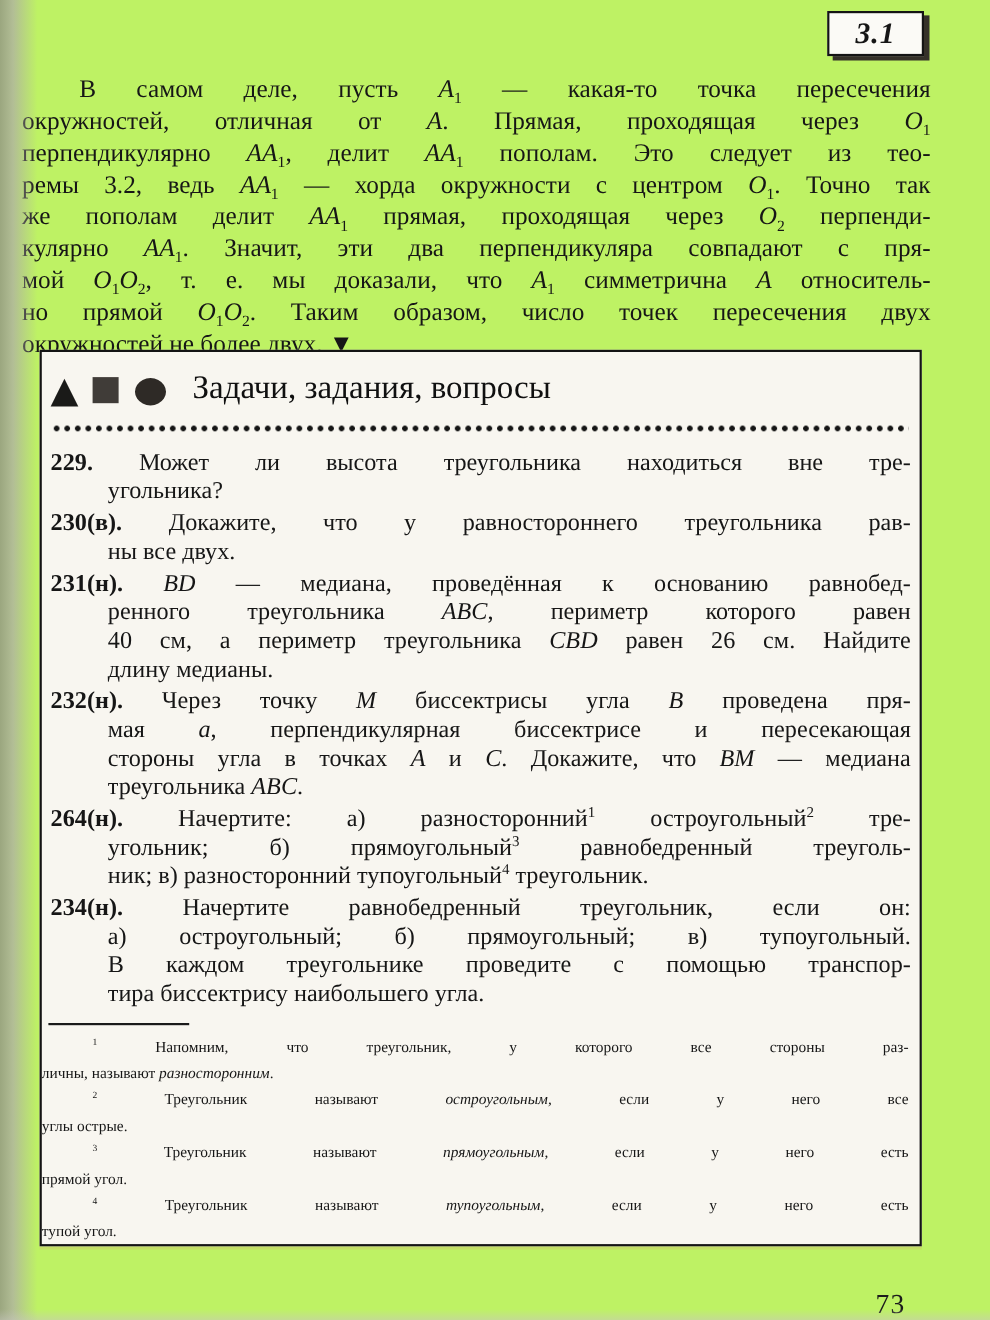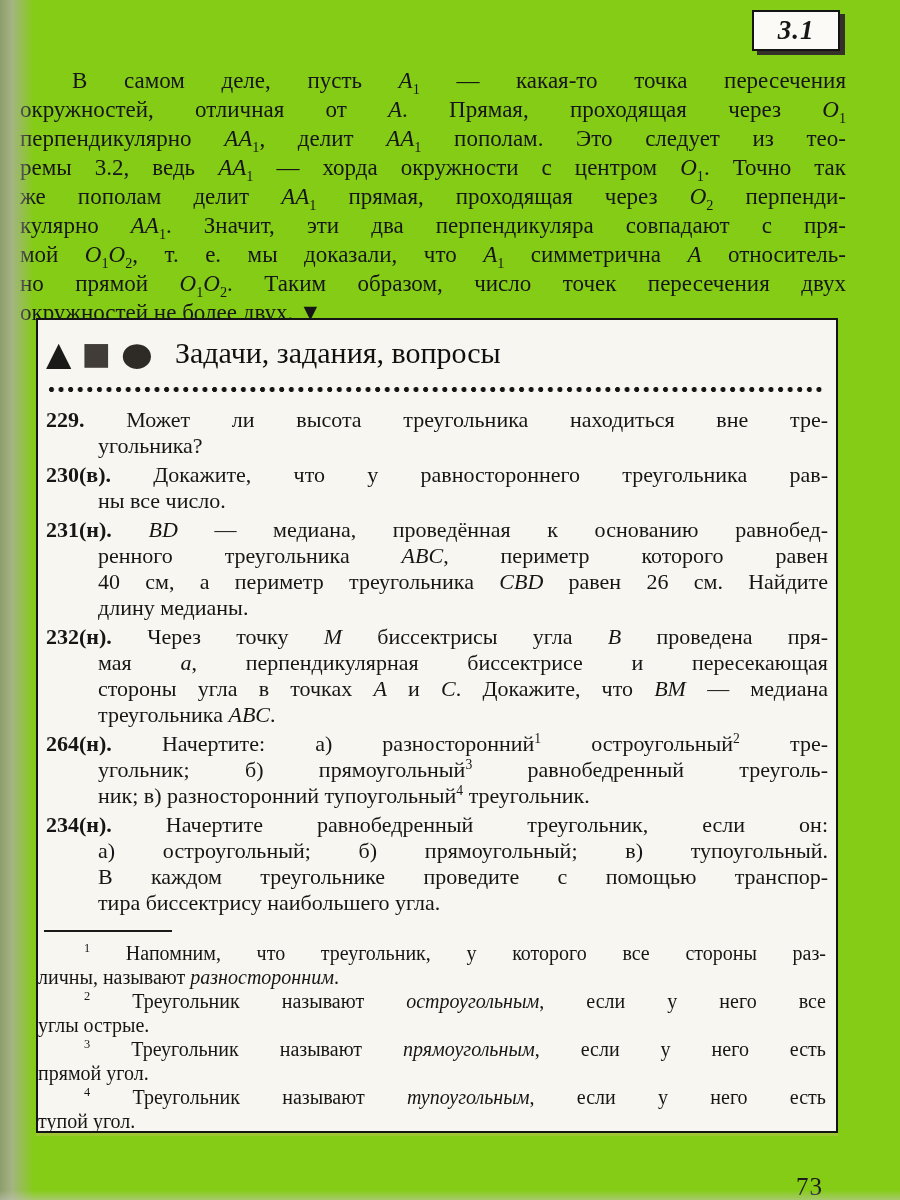--- a/index.html
+++ b/index.html
@@ -2,21 +2,21 @@
 <html><head>
 <meta charset="utf-8">
 <style>
   html,body{margin:0;padding:0;}
   body{
     width:900px;height:1200px;
     font-family:"Liberation Serif","DejaVu Serif","DejaVu Sans",serif;
     background:#f7f5ef;color:#161616;
     -webkit-font-smoothing:antialiased;
   }
-  .page{position:relative;width:900px;height:1200px;overflow:hidden;background:#84cc16;}
+  .page{position:relative;width:900px;height:1200px;overflow:hidden;background:#bef264;}
   
   .scan-edge{
     position:absolute;left:0;top:0;width:34px;height:100%;
     background:linear-gradient(90deg,#8f8d88 0%,#aeaca6 35%,rgba(247,245,239,0) 100%);
     opacity:.75;pointer-events:none;z-index:5;
   }
   .scan-edge-bottom{
     position:absolute;left:0;bottom:0;width:100%;height:10px;
     background:linear-gradient(0deg,#c8c6c0 0%,rgba(247,245,239,0) 100%);
     opacity:.5;pointer-events:none;z-index:5;
@@ -54,21 +54,21 @@
     background-size:9.6px 7px;background-repeat:repeat-x;
   }
   .problems{margin-top:4px;}
   .problem{padding-left:52px;margin-bottom:3px;font-size:22px;line-height:26px;}
   .pline{text-align:justify;text-align-last:justify;}
   .pline.pfirst{margin-left:-52px;}
   .pline.plast{text-align-last:left;}
   .pnum{font-weight:bold;}
   
   .fn-sep{width:128px;height:2px;background:#1a1a1a;margin:14px 0 9px -2px;}
-  .footnotes{font-size:20px;line-height:24px;margin-left:-8px;margin-right:2px;}
+  .footnotes{font-size:14px;line-height:24px;margin-left:-8px;margin-right:2px;}
   .fnline{text-align:justify;text-align-last:justify;}
   .fnline.fn-first{text-indent:46px;}
   .fnline.fn-last{text-align-last:left;}
   sup{font-size:62%;line-height:0;vertical-align:super;}
   sub{font-size:62%;line-height:0;vertical-align:sub;}
   .mv{font-style:italic;}
   .term{font-weight:normal;font-style:italic;}
   .page-number{position:absolute;left:796px;top:1173px;font-size:25px;color:#1c1c1c;letter-spacing:1px;}
 </style>
 </head>
@@ -102,21 +102,21 @@
       <span class="pbox-title">Задачи, задания, вопросы</span>
     </div>
     <div class="dots"></div>
     <div class="problems">
         <div class="problem">
           <div class="pline pfirst"><b class="pnum">229.</b> Может ли высота треугольника находиться вне тре-</div>
           <div class="pline plast">угольника?</div>
         </div>
         <div class="problem">
           <div class="pline pfirst"><b class="pnum">230(в).</b> Докажите, что у равностороннего треугольника рав-</div>
-          <div class="pline plast">ны все число.</div>
+          <div class="pline plast">ны все двух.</div>
         </div>
         <div class="problem">
           <div class="pline pfirst"><b class="pnum">231(н).</b> <i class="mv">BD</i> — медиана, проведённая к основанию равнобед-</div>
           <div class="pline">ренного треугольника <i class="mv">ABC</i>, периметр которого равен</div>
           <div class="pline">40 см, а периметр треугольника <i class="mv">CBD</i> равен 26 см. Найдите</div>
           <div class="pline plast">длину медианы.</div>
         </div>
         <div class="problem">
           <div class="pline pfirst"><b class="pnum">232(н).</b> Через точку <i class="mv">M</i> биссектрисы угла <i class="mv">B</i> проведена пря-</div>
           <div class="pline">мая <i class="mv">a</i>, перпендикулярная биссектрисе и пересекающая</div>

